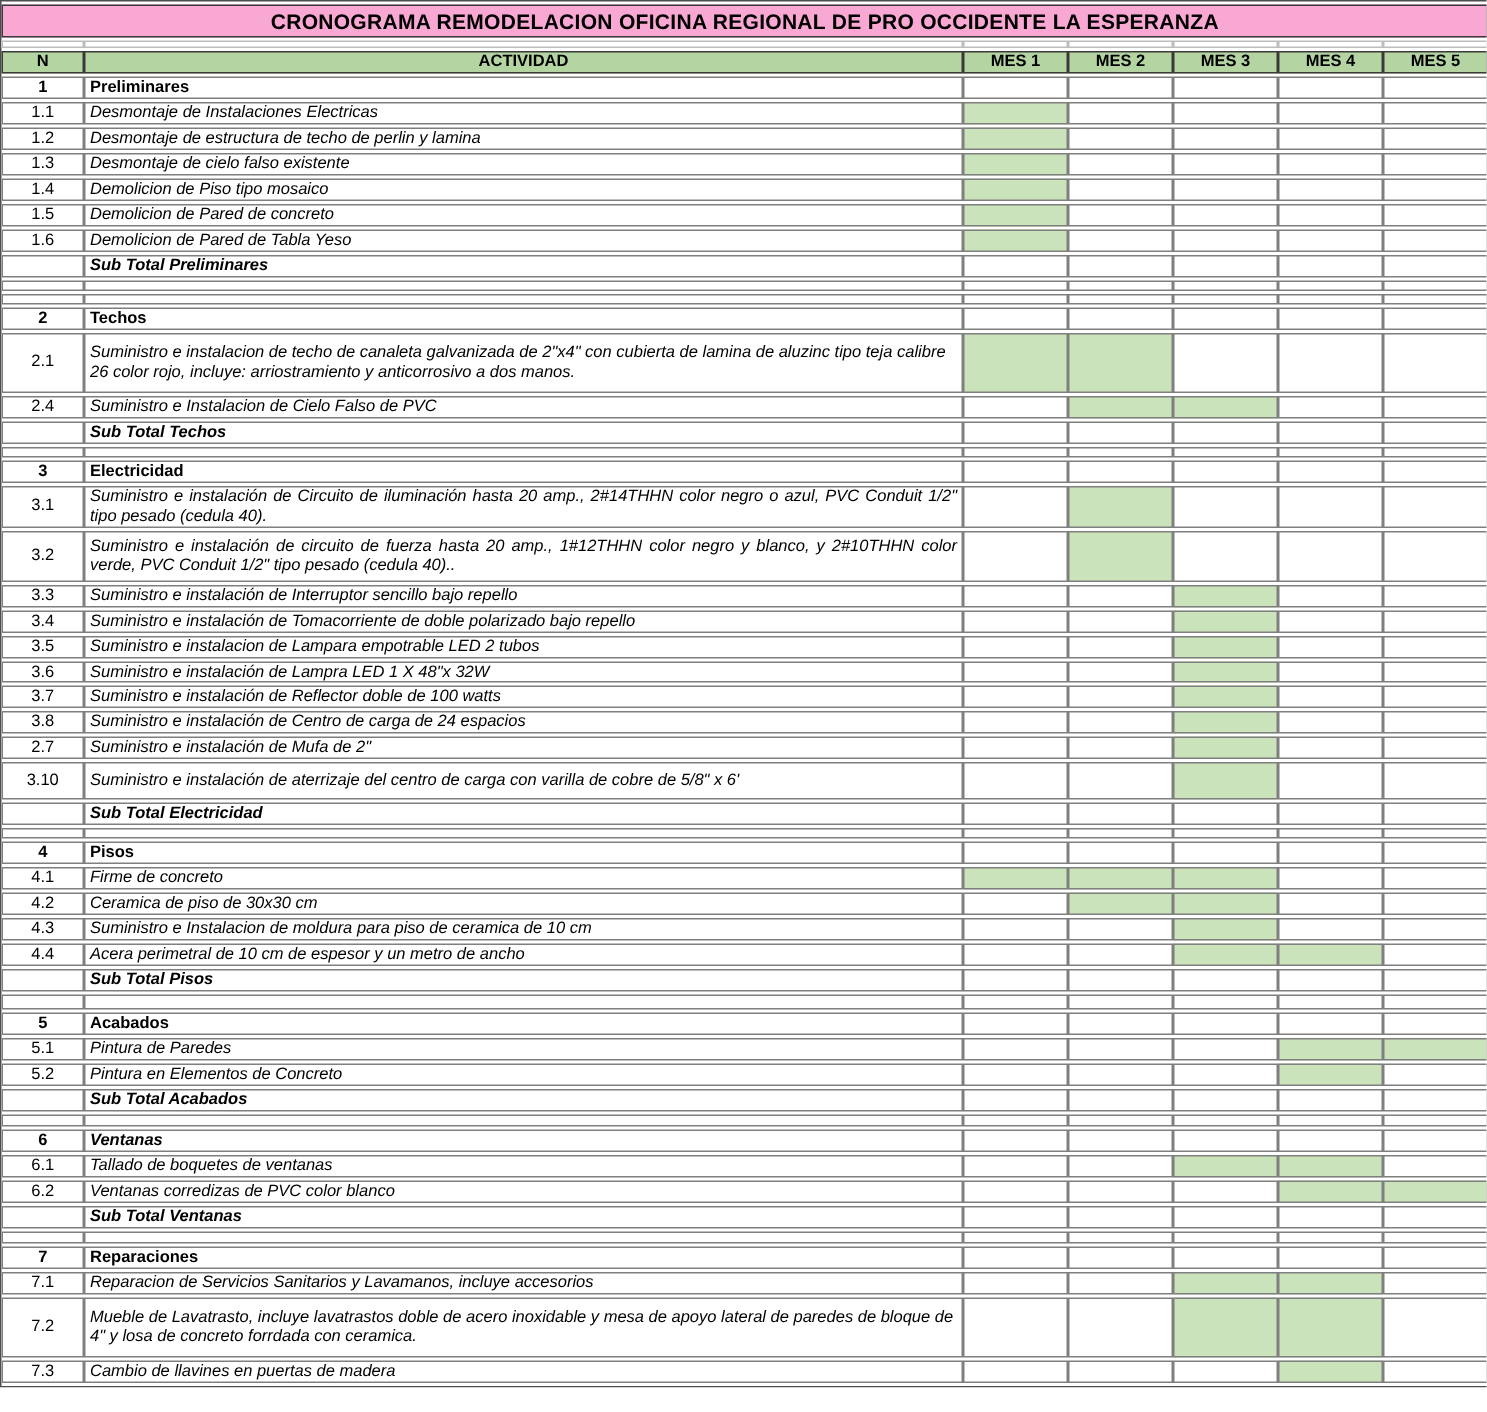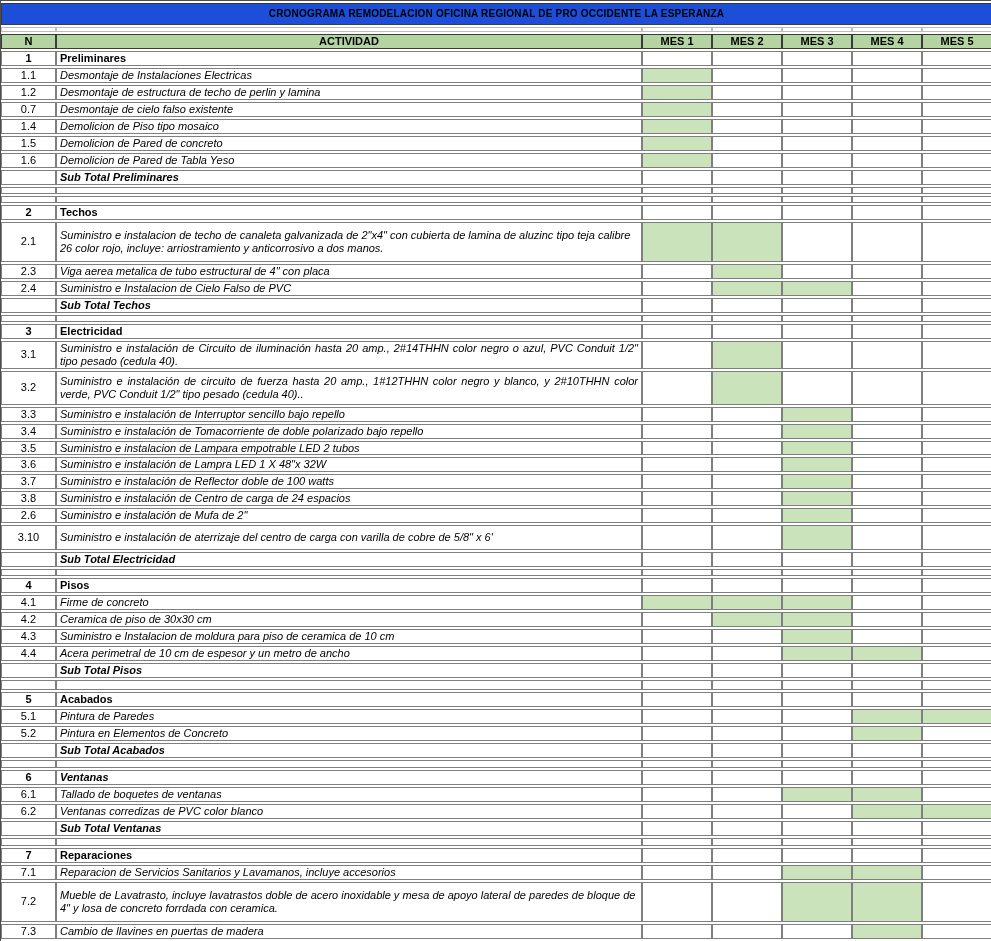--- a/index.html
+++ b/index.html
@@ -22,25 +22,25 @@
     border: 1px solid #7f7f7f;
     background: #ffffff;
     font-size: 11px;
     line-height: 1.18;
     padding: 0 3px;
     vertical-align: middle;
     overflow: hidden;
   }
   
   tr.title-row td.title-cell {
-    background: #1d4ed8;
+    background: #f9a8d4;
     border: 1px solid #3a3a3a;
     text-align: center;
     font-weight: bold;
-    font-size: 10px;
+    font-size: 14px;
     height: 22px;
     letter-spacing: .2px;
     white-space: nowrap;
   }
   
   tr.gap-row td { height: 5px; border: 1px solid #bdbdbd; }
   
   tr.head-row td {
     background: #b4d5a2;
     border: 1px solid #3a3a3a;
@@ -118,21 +118,21 @@
         <tr class="item" style="height: 13px;">
           <td class="n">1.2</td>
           <td class="act">Desmontaje de estructura de techo de perlin y lamina</td>
           <td class="shaded"></td>
           <td></td>
           <td></td>
           <td></td>
           <td></td>
         </tr>
         <tr class="item" style="height: 13px;">
-          <td class="n">0.7</td>
+          <td class="n">1.3</td>
           <td class="act">Desmontaje de cielo falso existente</td>
           <td class="shaded"></td>
           <td></td>
           <td></td>
           <td></td>
           <td></td>
         </tr>
         <tr class="item" style="height: 13px;">
           <td class="n">1.4</td>
           <td class="act">Demolicion de Piso tipo mosaico</td>
@@ -199,29 +199,20 @@
         <tr class="item" style="height: 40px;">
           <td class="n">2.1</td>
           <td class="act">Suministro e instalacion de techo de canaleta galvanizada de 2"x4" con cubierta de lamina de aluzinc tipo teja calibre 26 color rojo, incluye: arriostramiento y anticorrosivo a  dos manos.</td>
           <td class="shaded"></td>
           <td class="shaded"></td>
           <td></td>
           <td></td>
           <td></td>
         </tr>
         <tr class="item" style="height: 13px;">
-          <td class="n">2.3</td>
-          <td class="act">Viga aerea metalica de tubo estructural de 4" con placa</td>
-          <td></td>
-          <td class="shaded"></td>
-          <td></td>
-          <td></td>
-          <td></td>
-        </tr>
-        <tr class="item" style="height: 13px;">
           <td class="n">2.4</td>
           <td class="act">Suministro e Instalacion de Cielo Falso de PVC</td>
           <td></td>
           <td class="shaded"></td>
           <td class="shaded"></td>
           <td></td>
           <td></td>
         </tr>
         <tr class="subtotal" style="height: 13px;">
           <td class="n"></td>
@@ -316,21 +307,21 @@
         <tr class="item" style="height: 11px;">
           <td class="n">3.8</td>
           <td class="act">Suministro  e instalación de Centro de carga de 24 espacios</td>
           <td></td>
           <td></td>
           <td class="shaded"></td>
           <td></td>
           <td></td>
         </tr>
         <tr class="item" style="height: 11px;">
-          <td class="n">2.6</td>
+          <td class="n">2.7</td>
           <td class="act">Suministro e instalación de Mufa de 2"</td>
           <td></td>
           <td></td>
           <td class="shaded"></td>
           <td></td>
           <td></td>
         </tr>
         <tr class="item" style="height: 25px;">
           <td class="n">3.10</td>
           <td class="act">Suministro e instalación de aterrizaje del centro de carga con varilla de cobre de 5/8" x 6'</td>

